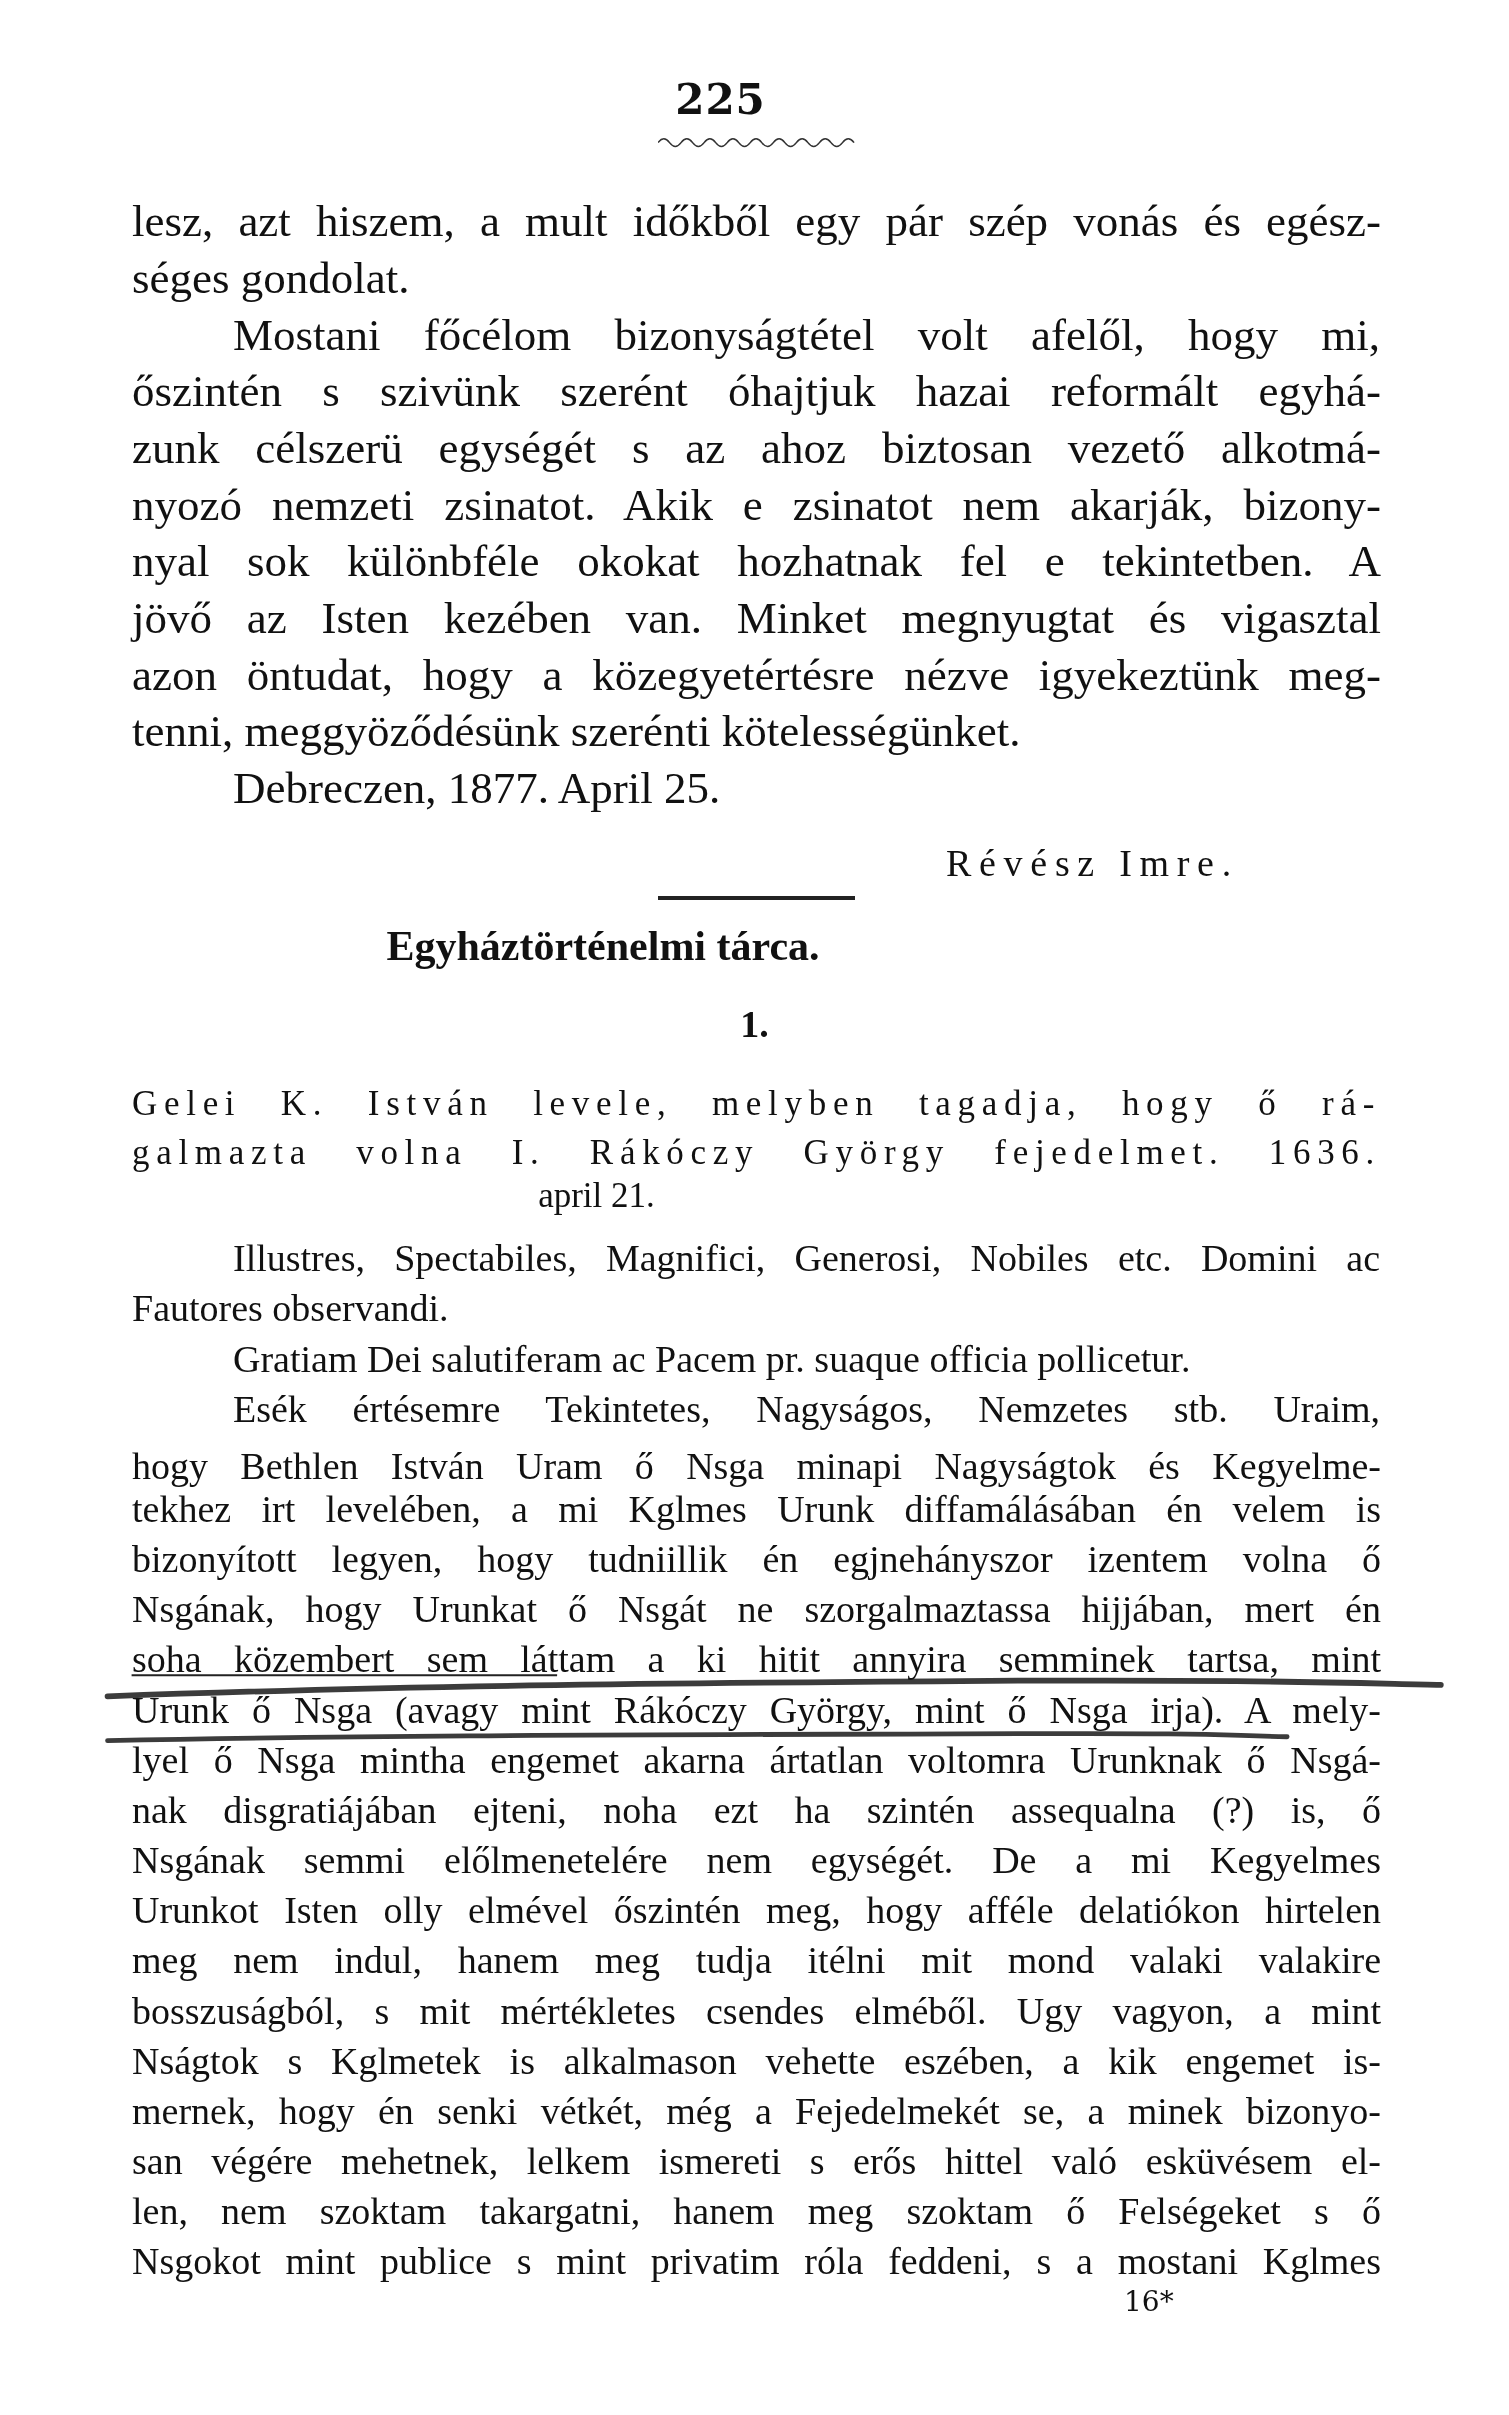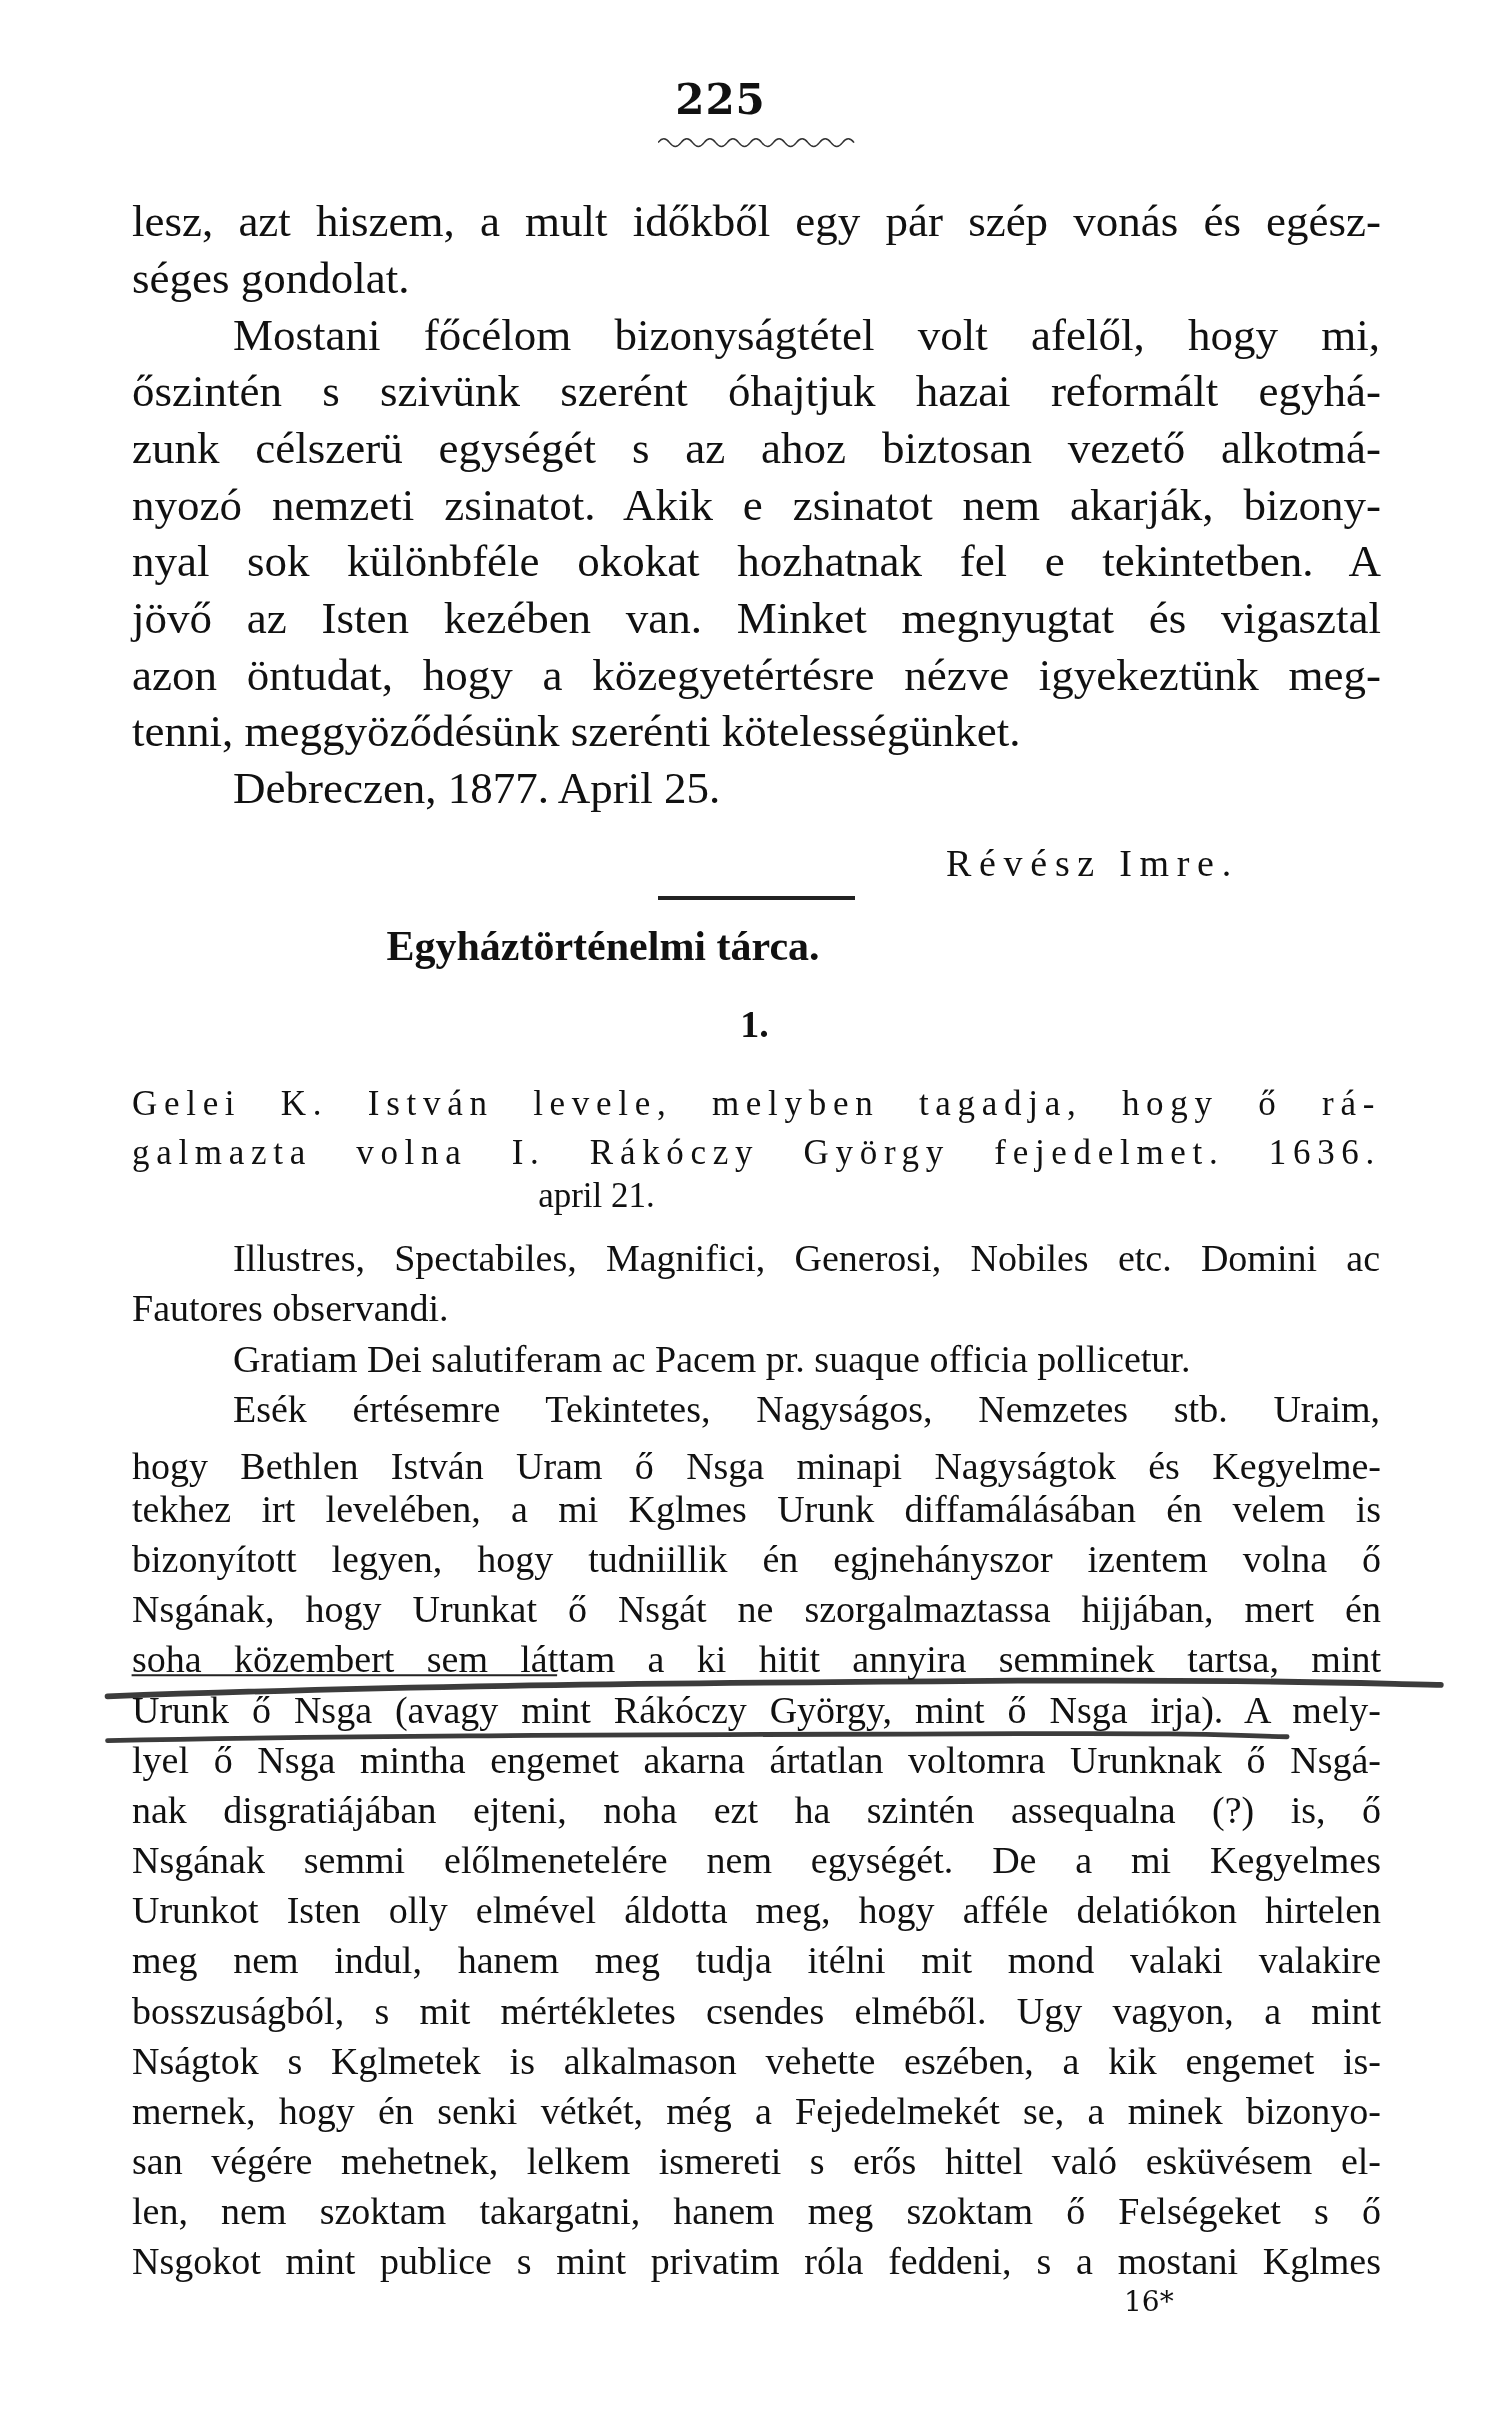--- a/index.html
+++ b/index.html
@@ -66,21 +66,21 @@
     <div class="abs line indent" style="top: 1390px;">Esék értésemre Tekintetes, Nagyságos, Nemzetes stb. Uraim,</div>
     <div class="abs line" style="top: 1440px; margin-top: 7px;">hogy Bethlen István Uram ő Nsga minapi Nagyságtok és Kegyelme-</div>
     <div class="abs line" style="top: 1490px;">tekhez irt levelében, a mi Kglmes Urunk diffamálásában én velem is</div>
     <div class="abs line" style="top: 1540px;">bizonyított legyen, hogy tudniillik én egjnehányszor izentem volna ő</div>
     <div class="abs line" style="top: 1590px;">Nsgának, hogy Urunkat ő Nsgát ne szorgalmaztassa hijjában, mert én</div>
     <div class="abs line" style="top: 1640px;">soha közembert sem láttam a ki hitit annyira semminek tartsa, mint</div>
     <div class="abs line" style="top: 1691px;">Urunk ő Nsga (avagy mint Rákóczy György, mint ő Nsga irja). A mely-</div>
     <div class="abs line" style="top: 1741px;">lyel ő Nsga mintha engemet akarna ártatlan voltomra Urunknak ő Nsgá-</div>
     <div class="abs line" style="top: 1791px;">nak disgratiájában ejteni, noha ezt ha szintén assequalna (?) is, ő</div>
     <div class="abs line" style="top: 1841px;">Nsgának semmi előlmenetelére nem egységét. De a mi Kegyelmes</div>
-    <div class="abs line" style="top: 1891px;">Urunkot Isten olly elmével áldotta meg, hogy afféle delatiókon hirtelen</div>
+    <div class="abs line" style="top: 1891px;">Urunkot Isten olly elmével őszintén meg, hogy afféle delatiókon hirtelen</div>
     <div class="abs line" style="top: 1941px;">meg nem indul, hanem meg tudja itélni mit mond valaki valakire</div>
     <div class="abs line" style="top: 1992px;">bosszuságból, s mit mértékletes csendes elméből. Ugy vagyon, a mint</div>
     <div class="abs line" style="top: 2042px;">Nságtok s Kglmetek is alkalmason vehette eszében, a kik engemet is-</div>
     <div class="abs line" style="top: 2092px;">mernek, hogy én senki vétkét, még a Fejedelmekét se, a minek bizonyo-</div>
     <div class="abs line" style="top: 2142px;">san végére mehetnek, lelkem ismereti s erős hittel való esküvésem el-</div>
     <div class="abs line" style="top: 2192px;">len, nem szoktam takargatni, hanem meg szoktam ő Felségeket s ő</div>
     <div class="abs line" style="top: 2242px;">Nsgokot mint publice s mint privatim róla feddeni, s a mostani Kglmes</div>
   </div>
 
 <div class="abs footer-sig">16*</div>

